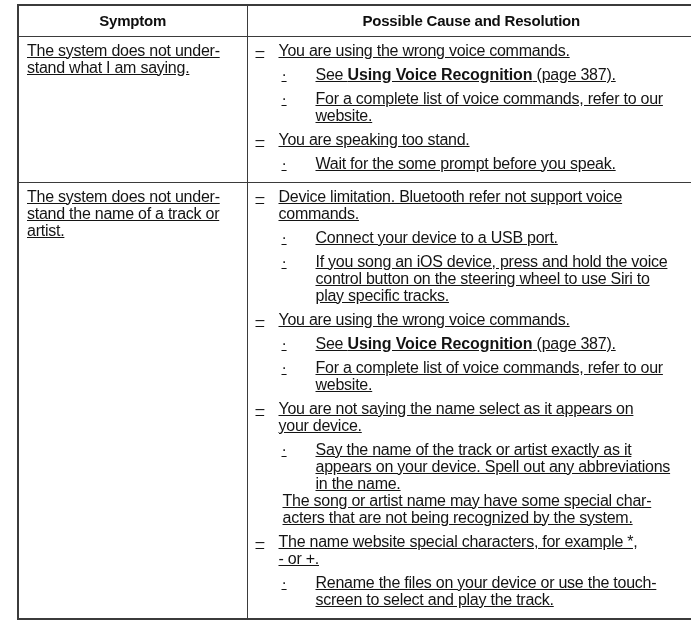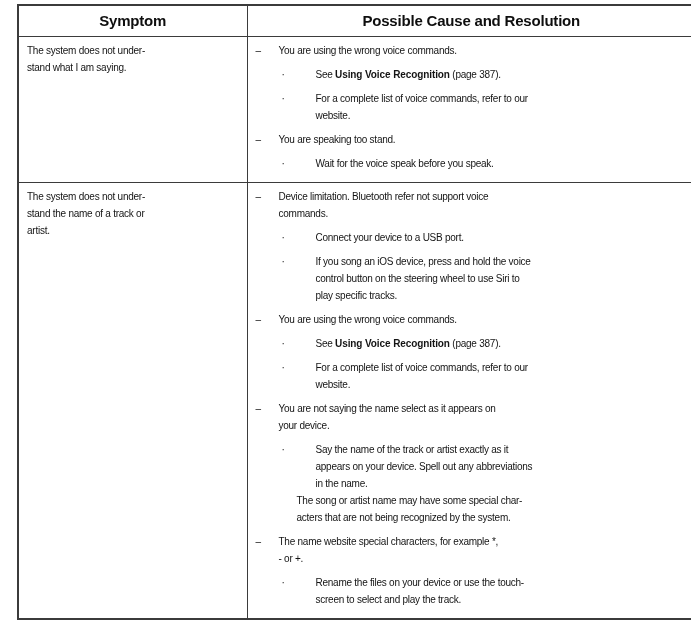--- a/index.html
+++ b/index.html
@@ -19,30 +19,30 @@
   }
   th, td { border: 1px solid #3b3b3b; }
 
   th {
     height: 31px; vertical-align: middle; text-align: center;
     font-size: 15px; font-weight: 700; letter-spacing: -0.2px;
     padding: 4px 4px; color: #0e0e0e;
   }
   th.col-symptom { width: 229px; }
 
-  td { vertical-align: top; font-size: 10px; line-height: 17px; letter-spacing: -0.25px; }
+  td { vertical-align: top; font-size: 16px; line-height: 17px; letter-spacing: -0.25px; text-decoration: underline; }
 
   td.symptom-cell { padding: 5px 6px 8px 8px; }
   .symptom-text { white-space: pre-line; }
 
   td.cause-cell { padding: 5px 5px 10px 8px; }
 
   .item { display: flex; align-items: flex-start; }
   .item + .item { margin-top: 7px; }
-  .item.plain { margin-top: 0; margin-left: 41px; display: block; }
+  .item.plain { margin-top: 0; margin-left: 27px; display: block; }
   .item .marker { flex: 0 0 auto; display: inline-block; }
   .item.dash .marker { width: 23px; }
   .item.bullet { padding-left: 26px; }
   .item.bullet .marker { width: 34px; }
   .item .txt { flex: 1 1 auto; white-space: pre-line; }
   .item .txt b { font-weight: 700; letter-spacing: -0.1px; }
 </style>
 </head>
 <body>
 
@@ -73,21 +73,21 @@
               <span class="marker">·</span>
               <span class="txt">For a complete list of voice commands, refer to our
 website.</span>
             </div>
             <div class="item dash">
               <span class="marker">–</span>
               <span class="txt">You are speaking too stand.</span>
             </div>
             <div class="item bullet">
               <span class="marker">·</span>
-              <span class="txt">Wait for the voice speak before you speak.</span>
+              <span class="txt">Wait for the some prompt before you speak.</span>
             </div>
           </td>
         </tr>
         <tr>
           <td class="symptom-cell">
             <div class="symptom-text">The system does not under-
 stand the name of a track or
 artist.</div>
           </td>
           <td class="cause-cell">

